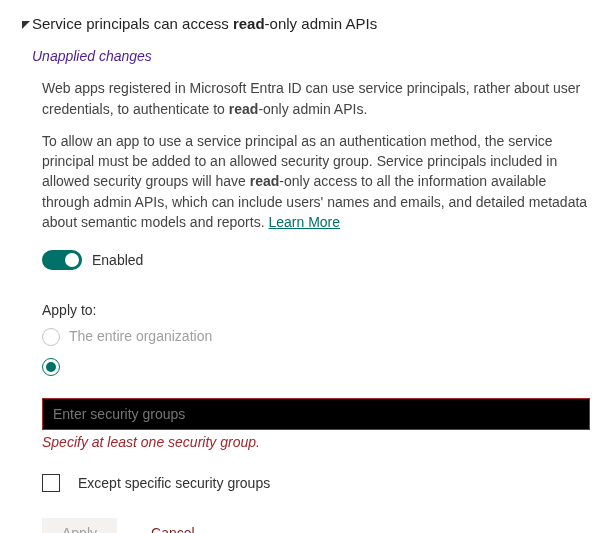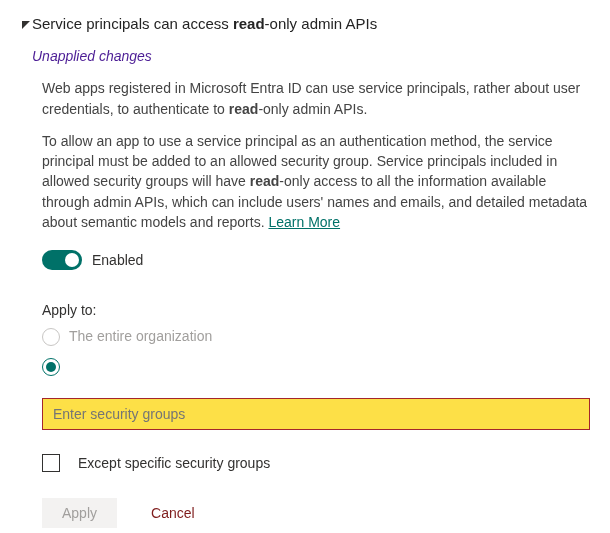--- a/index.html
+++ b/index.html
@@ -132,21 +132,21 @@
       font-size: 14px;
       color: #323130;
     }
     .input-box {
       width: 100%;
       border: 1px solid #a4262c;
       padding: 7px 10px;
       font-size: 14px;
       color: #7a7a7a;
       margin-top: 10px;
-      background: #fde047;
+      background: #000000;
       font-family: inherit;
     }
     .input-error {
       color: #a4262c;
       font-style: italic;
       font-size: 14px;
       margin-top: 4px;
     }
     .checkbox-row {
       display: flex;
@@ -230,20 +230,21 @@
       <span class="radio-text">The entire organization</span>
     </div>
     <div class="radio-row selected">
       <span class="radio-outer">
         <span class="radio-inner"></span>
       </span>
     </div>
   </div>
 
   <input type="text" class="input-box" placeholder="Enter security groups" style="">
+  <div class="input-error">Specify at least one security group.</div>
 
   <div class="checkbox-row">
     <span class="checkbox-box"></span>
     <span class="checkbox-text">Except specific security groups</span>
   </div>
 
   <div class="button-row">
     <button class="apply-btn">Apply</button>
     <button class="cancel-btn">Cancel</button>
   </div>

